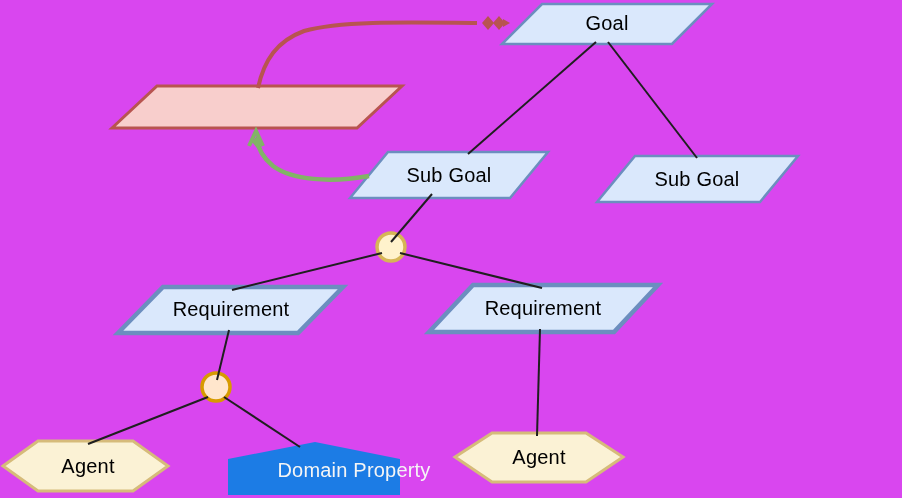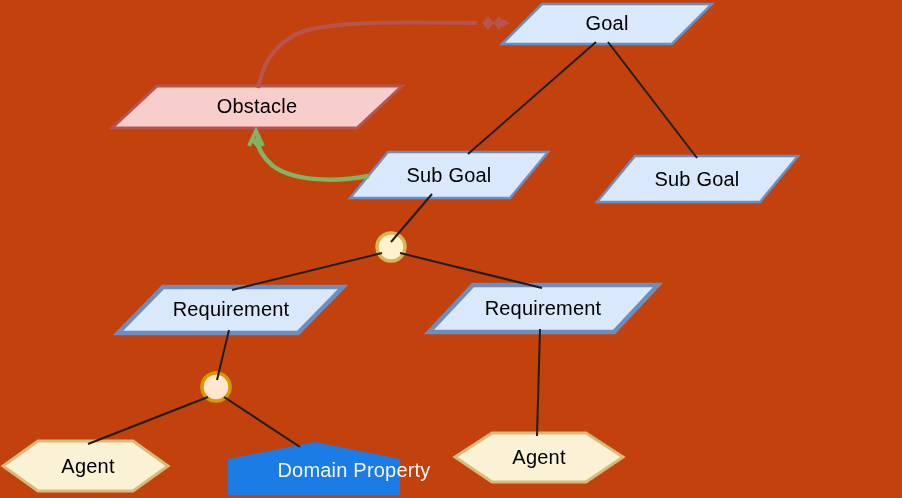--- a/index.html
+++ b/index.html
@@ -1,16 +1,16 @@
 <!DOCTYPE html>
 <html><head>
 <meta charset="utf-8">
 <style>
   html,body{margin:0;padding:0;background:#000;}
-  #stage{position:relative;width:902px;height:498px;background:#c2410c;overflow:hidden;
+  #stage{position:relative;width:902px;height:498px;background:#d946ef;overflow:hidden;
          font-family:"Liberation Sans", sans-serif;}
   #stage svg{position:absolute;left:0;top:0;}
   .node-label{position:absolute;transform:translate(-50%,-50%);color:#000;
               font-size:20px;white-space:nowrap;letter-spacing:0.2px;}
   .node-label.on-blue{color:#f5f5f5;margin-left:40px;}
 </style>
 </head>
 <body>
 
 <div id="stage">
@@ -48,21 +48,20 @@
     </g>
 
     <g>
       <path d="M 369,176 C 330,183 292,180 273,166 C 262,157 258,149 257,139" fill="none" stroke-width="4.5" stroke="#82b366"></path>
       <polyline points="249,146 256,131 263,146" fill="none" stroke-width="4" stroke="#82b366"></polyline>
       <polygon points="257,136 262,142 257,148 252,142" fill="#82b366"></polygon>
     </g>
   </svg>
 
   <div class="node-label" style="left:607px;top:23px">Goal</div>
-  <div class="node-label" style="left:257px;top:106px">Obstacle</div>
   <div class="node-label" style="left:449px;top:175px">Sub Goal</div>
   <div class="node-label" style="left:697px;top:179px">Sub Goal</div>
   <div class="node-label" style="left:231px;top:309px">Requirement</div>
   <div class="node-label" style="left:543px;top:308px">Requirement</div>
   <div class="node-label" style="left:88px;top:466px">Agent</div>
   <div class="node-label" style="left:539px;top:457px">Agent</div>
   <div class="node-label on-blue" style="left:314px;top:470px">Domain Property</div>
 </div>
 
 </body></html>

